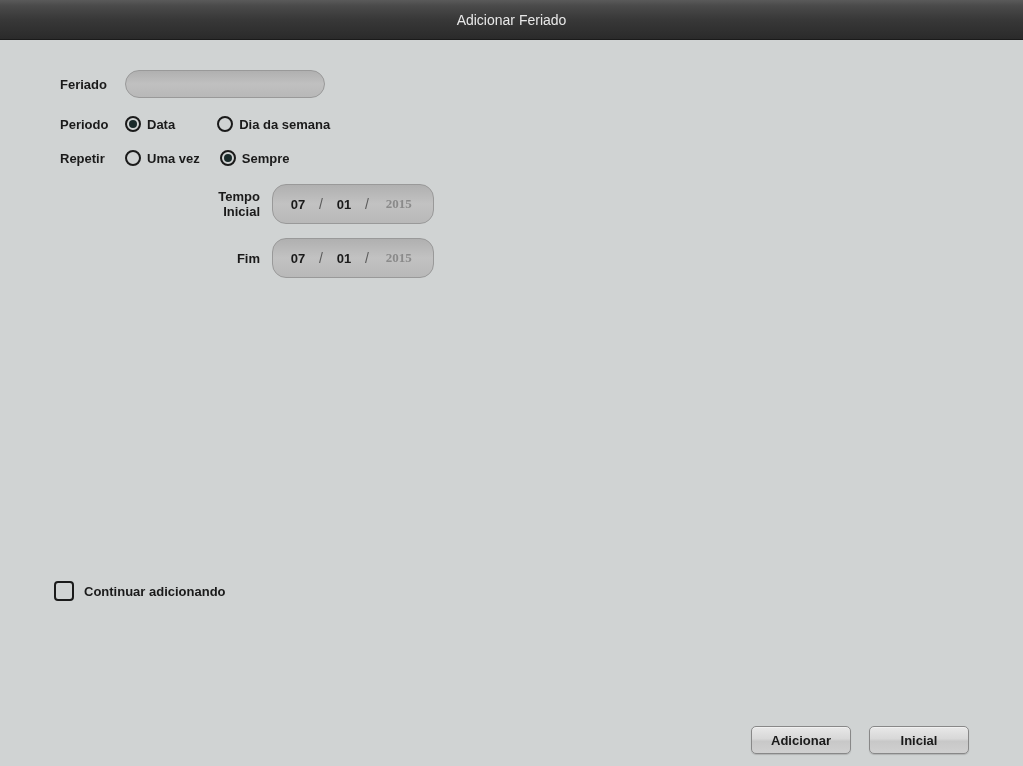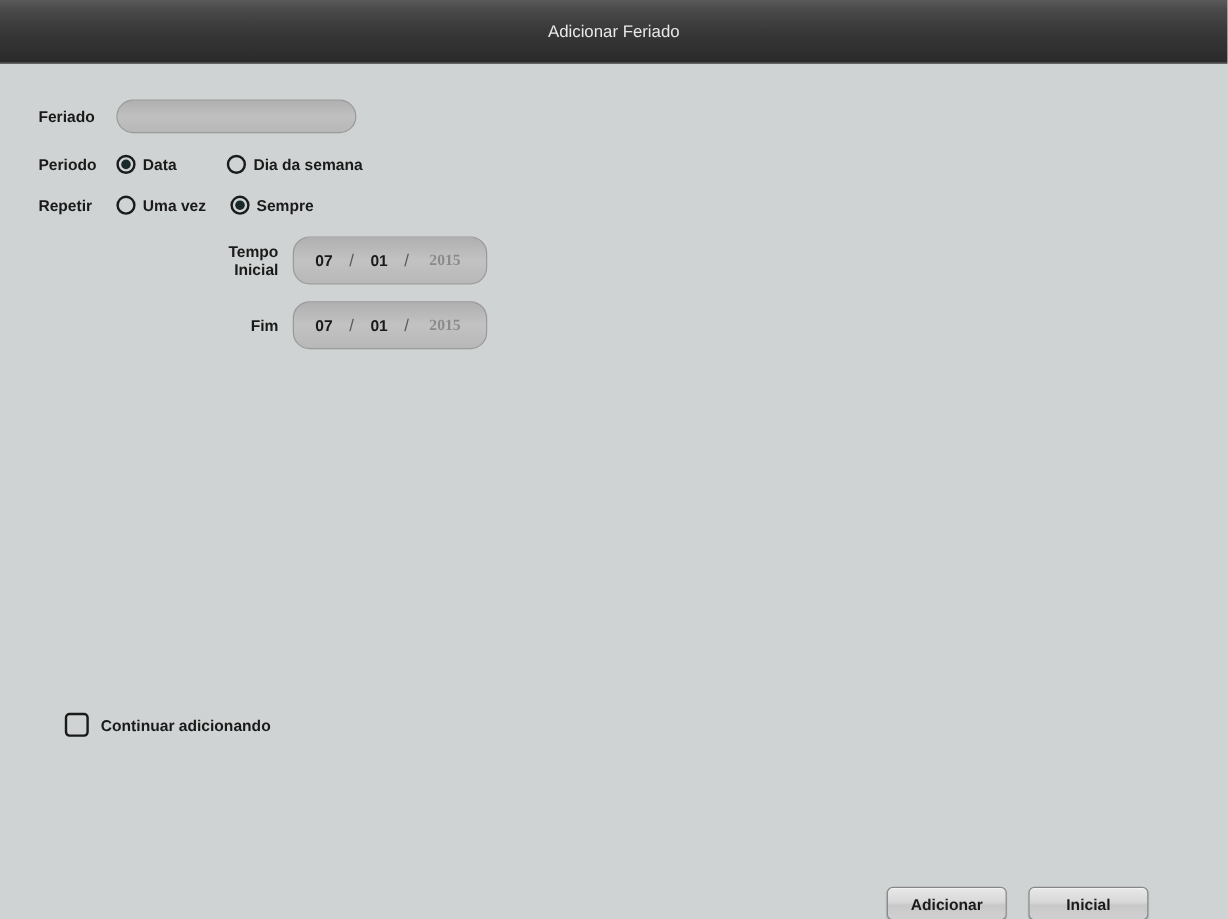--- a/index.html
+++ b/index.html
@@ -10,32 +10,32 @@
     body {
       font-family: Arial, sans-serif;
       background: #d0d3d3;
       width: 1023px;
       height: 766px;
       overflow: hidden;
       font-size: 13px;
       color: #1a1a1a;
     }
     .title-bar {
-      height: 53px;
+      height: 40px;
       background: linear-gradient(to bottom, #5a5a5a 0%, #4a4a4a 15%, #383838 50%, #2a2a2a 100%);
       color: #e8e8e8;
       display: flex;
       align-items: center;
       justify-content: center;
       font-size: 14px;
       font-weight: normal;
       border-bottom: 1px solid #1a1a1a;
     }
     .content {
-      padding: 30px 50px 20px 32px;
+      padding: 30px 50px 20px 60px;
       position: relative;
       height: calc(100% - 40px);
     }
     .form-row {
       display: flex;
       align-items: center;
       margin-bottom: 18px;
     }
     .form-label {
       width: 65px;
@@ -147,21 +147,21 @@
       background: #d0d3d3;
       cursor: pointer;
     }
     .checkbox-label {
       font-weight: bold;
       font-size: 13px;
     }
     .button-bar {
       position: absolute;
       bottom: 12px;
-      right: 66px;
+      right: 54px;
       display: flex;
       gap: 18px;
     }
     .btn {
       min-width: 100px;
       height: 28px;
       background: linear-gradient(to bottom, #e8e8e8 0%, #d8d8d8 45%, #c8c8c8 55%, #d0d0d0 100%);
       border: 1px solid #888;
       border-radius: 5px;
       font-weight: bold;

